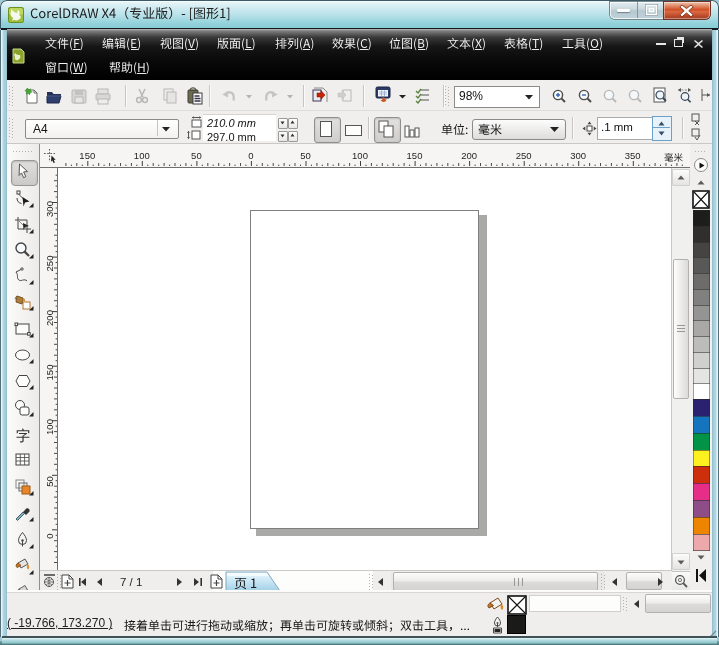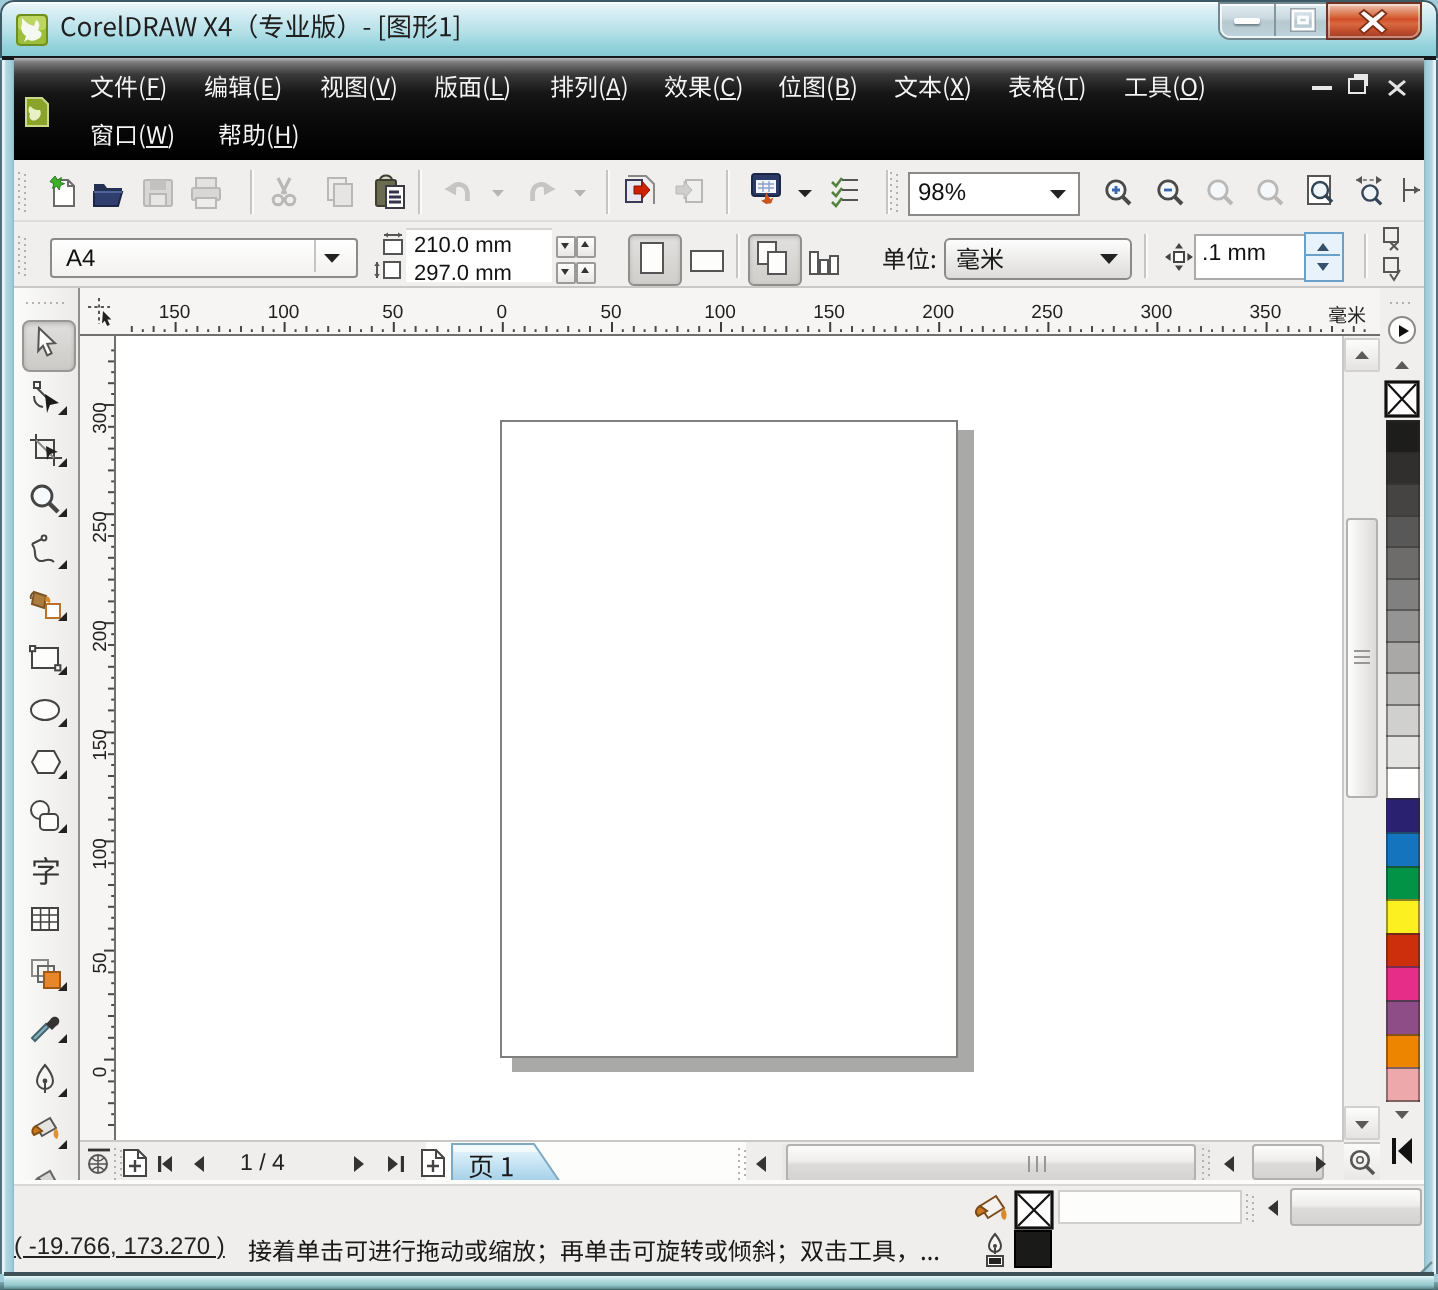--- a/index.html
+++ b/index.html
@@ -237,21 +237,21 @@
       <path d="M2 1.5 h9" stroke="#555"></path>
       <path d="M2 1.5 l2-1.2 v2.4z M11 1.5 l-2-1.2 v2.4z" fill="#555"></path>
     </svg>
 <svg class="ab" style="left:186px;top:129px" width="15" height="13" viewBox="0 0 15 13">
       <rect x="6" y="2" width="8" height="8" fill="#fff" stroke="#555"></rect>
       <path d="M2.5 2 v8" stroke="#555"></path>
       <path d="M2.5 2 l-1.4 2 h2.8z M2.5 10 l-1.4-2 h2.8z" fill="#555"></path>
     </svg>
 <div class="ab" style="left:203px;top:114px;width:73px;height:13px;background:#fff;border-top:1px solid #d5d4d2;"></div>
 <div class="ab" style="left:203px;top:128px;width:73px;height:13px;background:#fff;"></div>
-<div class="ab" style="left:207px;top:117px;font-size:11px;color:#111;">210.0 mm</div>
+<div class="ab" style="left:207px;top:117px;font-size:11px;color:#111;font-style:italic;">210.0 mm</div>
 <div class="ab" style="left:207px;top:131px;font-size:11px;color:#111;text-align:center;">297.0 mm</div>
 <div class="ab" style="left:278px;top:118px;width:8px;height:9px;background:linear-gradient(180deg,#fefefe,#e8e7e5);border:1px solid #9a9a98;border-radius:1px;"></div>
 <div class="ab" style="left:288px;top:118px;width:8px;height:9px;background:linear-gradient(180deg,#fefefe,#e8e7e5);border:1px solid #9a9a98;border-radius:1px;"></div>
 <svg class="ab" style="left:280px;top:121px" width="5" height="4" viewBox="0 0 5 4">
       <path d="M0.5 0.5 h4 l-2 3z" fill="#333"></path>
     </svg>
 <svg class="ab" style="left:290px;top:120px" width="5" height="4" viewBox="0 0 5 4">
       <path d="M0.5 3.5 h4 l-2 -3z" fill="#333"></path>
     </svg>
 <div class="ab" style="left:278px;top:131px;width:8px;height:9px;background:linear-gradient(180deg,#fefefe,#e8e7e5);border:1px solid #9a9a98;border-radius:1px;"></div>
@@ -754,21 +754,21 @@
       <rect x="0" y="0" width="1.6" height="8" fill="#333"></rect>
       <g transform="translate(2,0)">
         <path d="M0 4 L5 0 V8z" fill="#333"></path>
       </g>
     </svg>
 <svg class="ab" style="left:97px;top:578px" width="8" height="8" viewBox="0 0 8 8">
       <g transform="translate(0,0)">
         <path d="M0 4 L5 0 V8z" fill="#333"></path>
       </g>
     </svg>
-<div class="ab" style="left:120px;top:576px;font-size:11.5px;color:#222;">1 / 4</div>
+<div class="ab" style="left:120px;top:576px;font-size:11.5px;color:#222;">7 / 1</div>
 <svg class="ab" style="left:177px;top:578px" width="8" height="8" viewBox="0 0 8 8">
       <g transform="translate(0,0)">
         <path d="M5 4 L0 0 V8z" fill="#333"></path>
       </g>
     </svg>
 <svg class="ab" style="left:194px;top:578px" width="8" height="8" viewBox="0 0 8 8">
       <rect x="6.4" y="0" width="1.6" height="8" fill="#333"></rect>
       <g transform="translate(0,0)">
         <path d="M5 4 L0 0 V8z" fill="#333"></path>
       </g>

